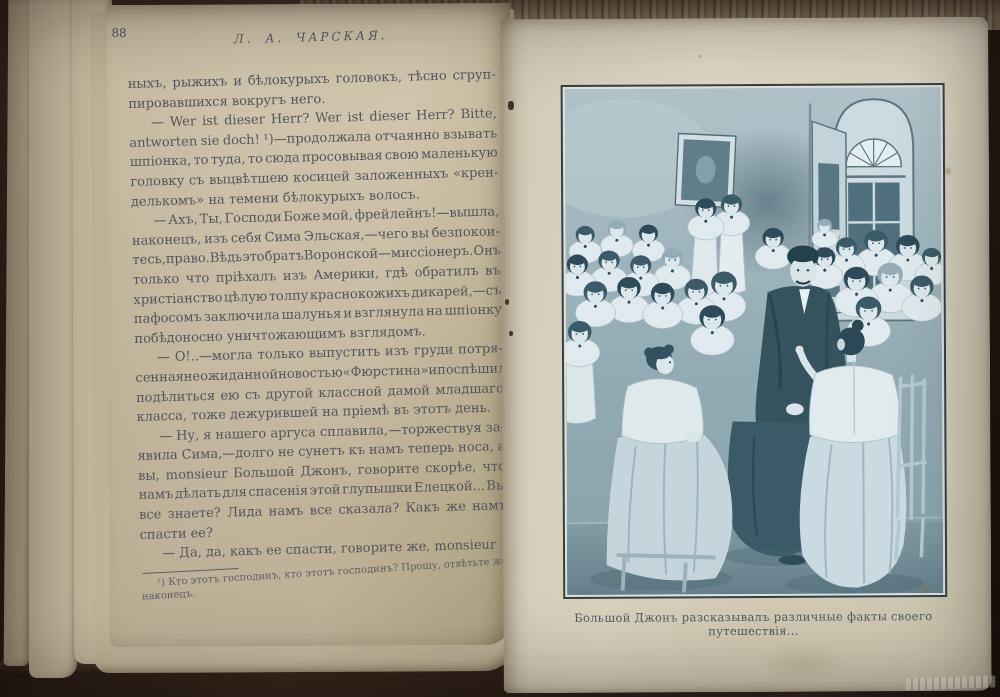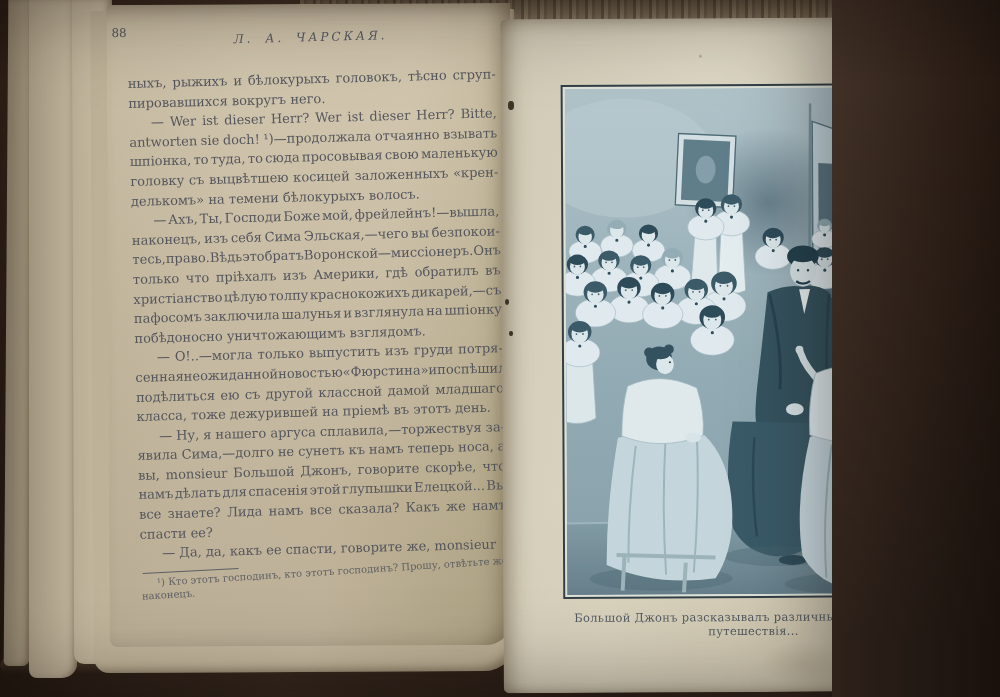--- a/index.html
+++ b/index.html
@@ -3,21 +3,21 @@
 <meta charset="utf-8">
 <style>
   html,body{margin:0;padding:0;}
   body{
     width:1000px;height:697px;overflow:hidden;
     font-family:"DejaVu Serif", serif;
     background:
       linear-gradient(180deg, rgba(0,0,0,.18), rgba(0,0,0,0) 12%, rgba(0,0,0,.30) 92%),
       linear-gradient(90deg,#33241a 0%,#4a372a 28%,#3c2b20 55%,#47352a 80%,#241811 100%);
   }
-  .photo{position:relative;width:832px;height:697px;overflow:hidden;}
+  .photo{position:relative;width:1000px;height:697px;overflow:hidden;}
   .photo::after{content:'';position:absolute;inset:0;box-shadow:inset 0 0 90px rgba(18,10,5,.5);pointer-events:none;z-index:50;}
 
   
   .wood-top{
     position:absolute;left:300px;right:0;top:0;height:30px;z-index:1;
     background:
       linear-gradient(180deg, rgba(30,20,12,.35), rgba(30,20,12,0) 60%),
       repeating-linear-gradient(90deg,#85765f 0 4px,#6a5d4a 4px 7px,#796b56 7px 13px,#5d5140 13px 16px);
   }
   .wood-glow-bottom{

